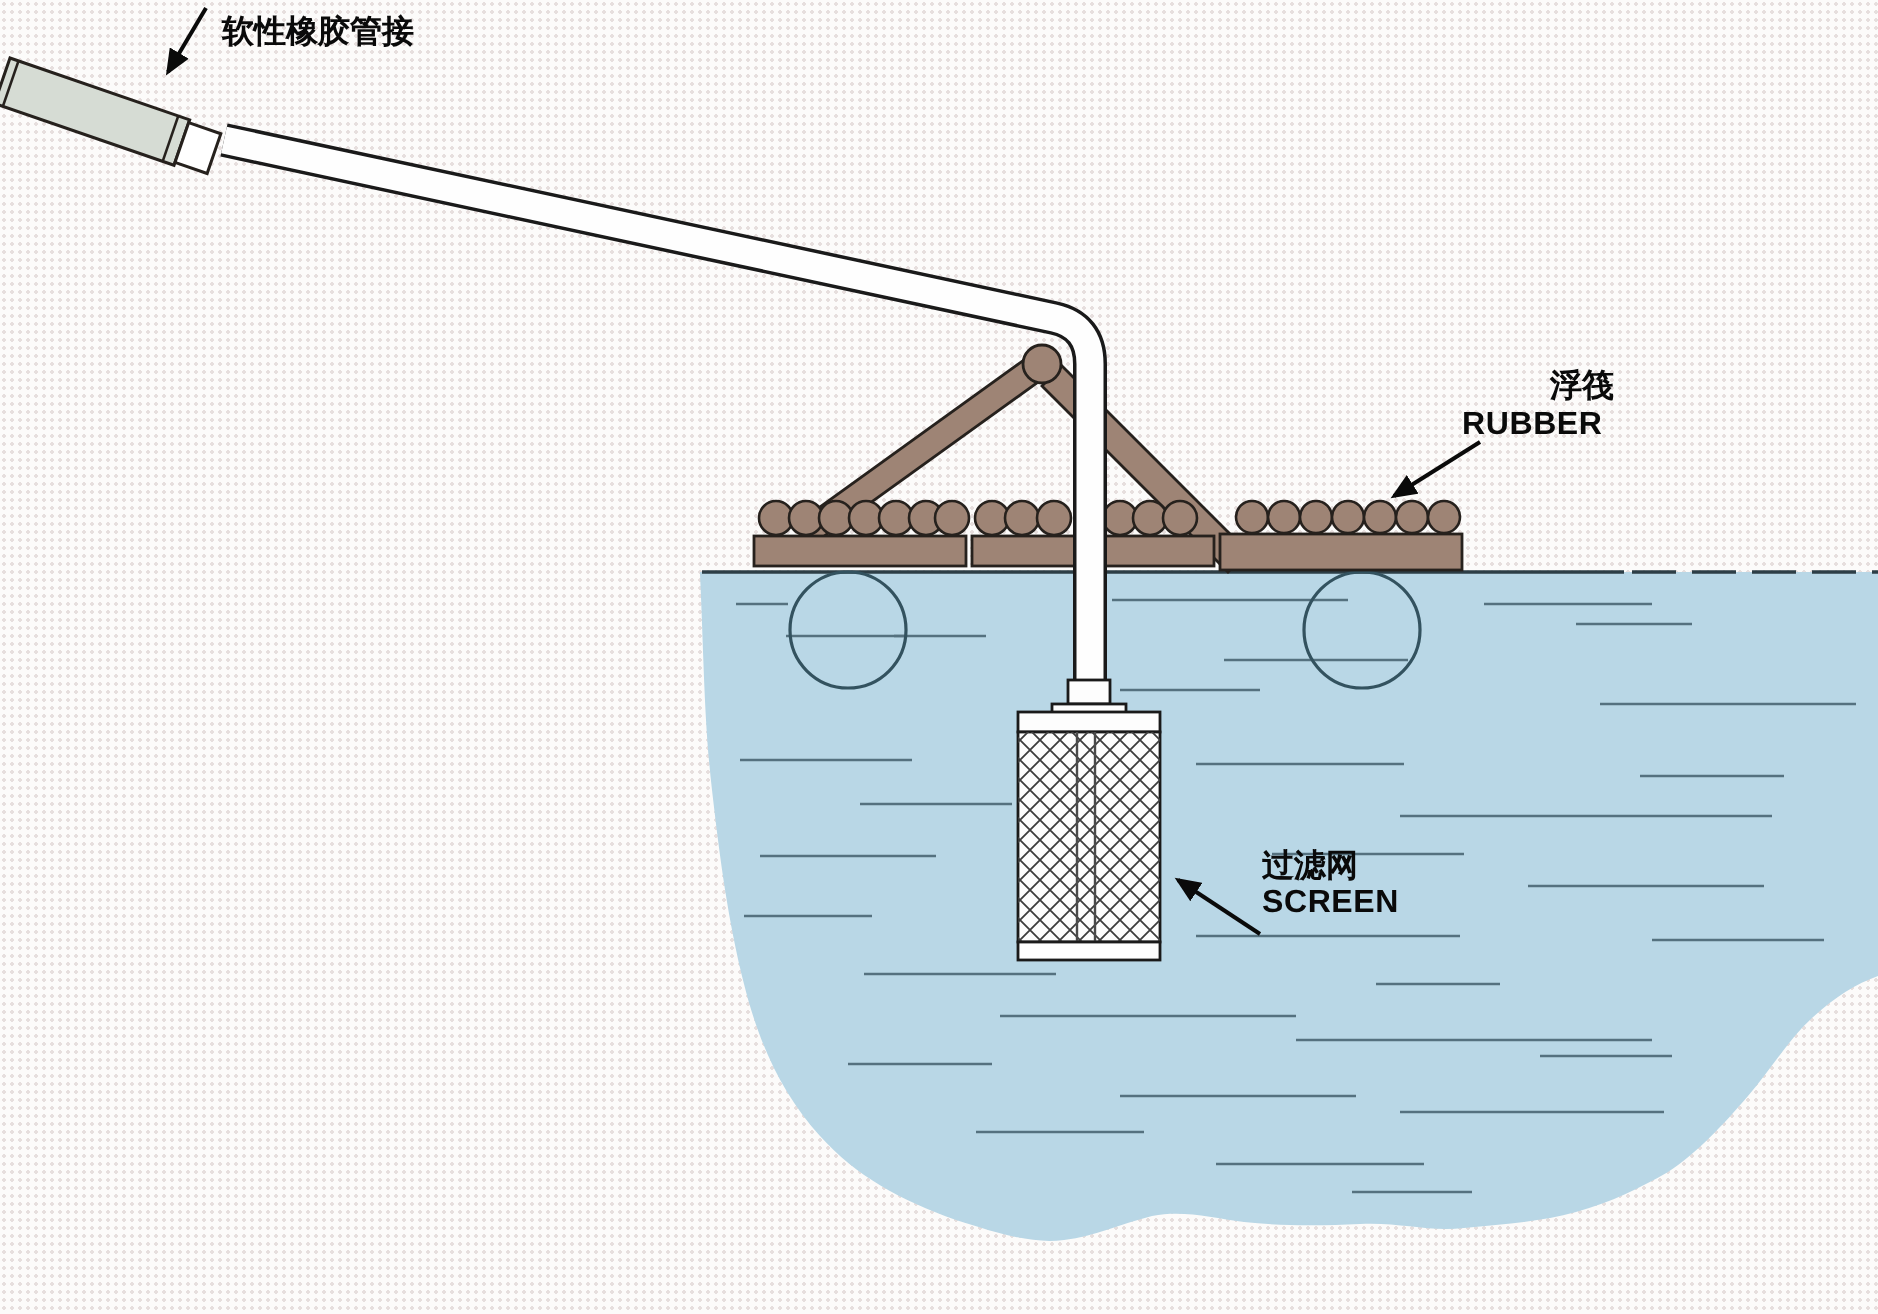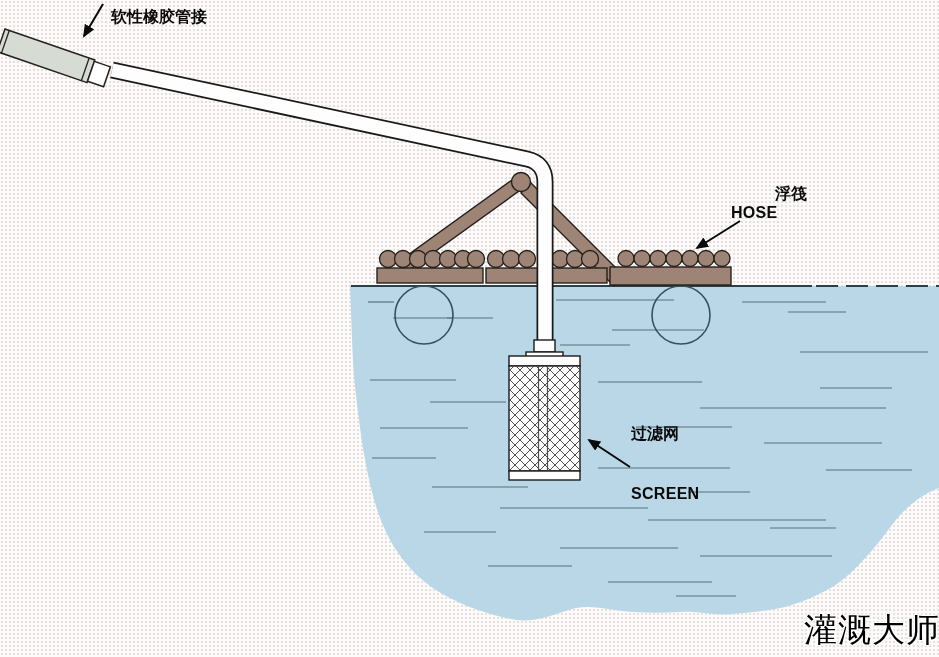--- a/index.html
+++ b/index.html
@@ -202,19 +202,18 @@
 
   <g stroke="#0a0a0a" stroke-width="2" fill="none">
     <line x1="103" y1="4" x2="84" y2="36" marker-end="url(#ah)"></line>
     <line x1="740" y1="221" x2="697" y2="248" marker-end="url(#ah)"></line>
     <line x1="630" y1="467" x2="589" y2="440" marker-end="url(#ah)"></line>
   </g>
 </svg>
 
 <div class="lbl lbl-zh" style="left:111px;top:8px;">软性橡胶管接</div>
 <div class="lbl lbl-zh" style="left:731px;top:185px;margin-left:44px;">浮筏</div>
-<div class="lbl lbl-en" style="left:731px;top:204px;">HOSE</div>
+<div class="lbl lbl-en" style="left:731px;top:204px;">RUBBER</div>
 <div class="lbl lbl-zh" style="left:631px;top:425px;">过滤网</div>
-<div class="lbl lbl-en" style="left:631px;top:485px;">SCREEN</div>
-
-<div class="watermark">灌溉大师</div>
+<div class="lbl lbl-en" style="left:631px;top:443px;">SCREEN</div>
+
 
 </div>
 
 </body></html>

